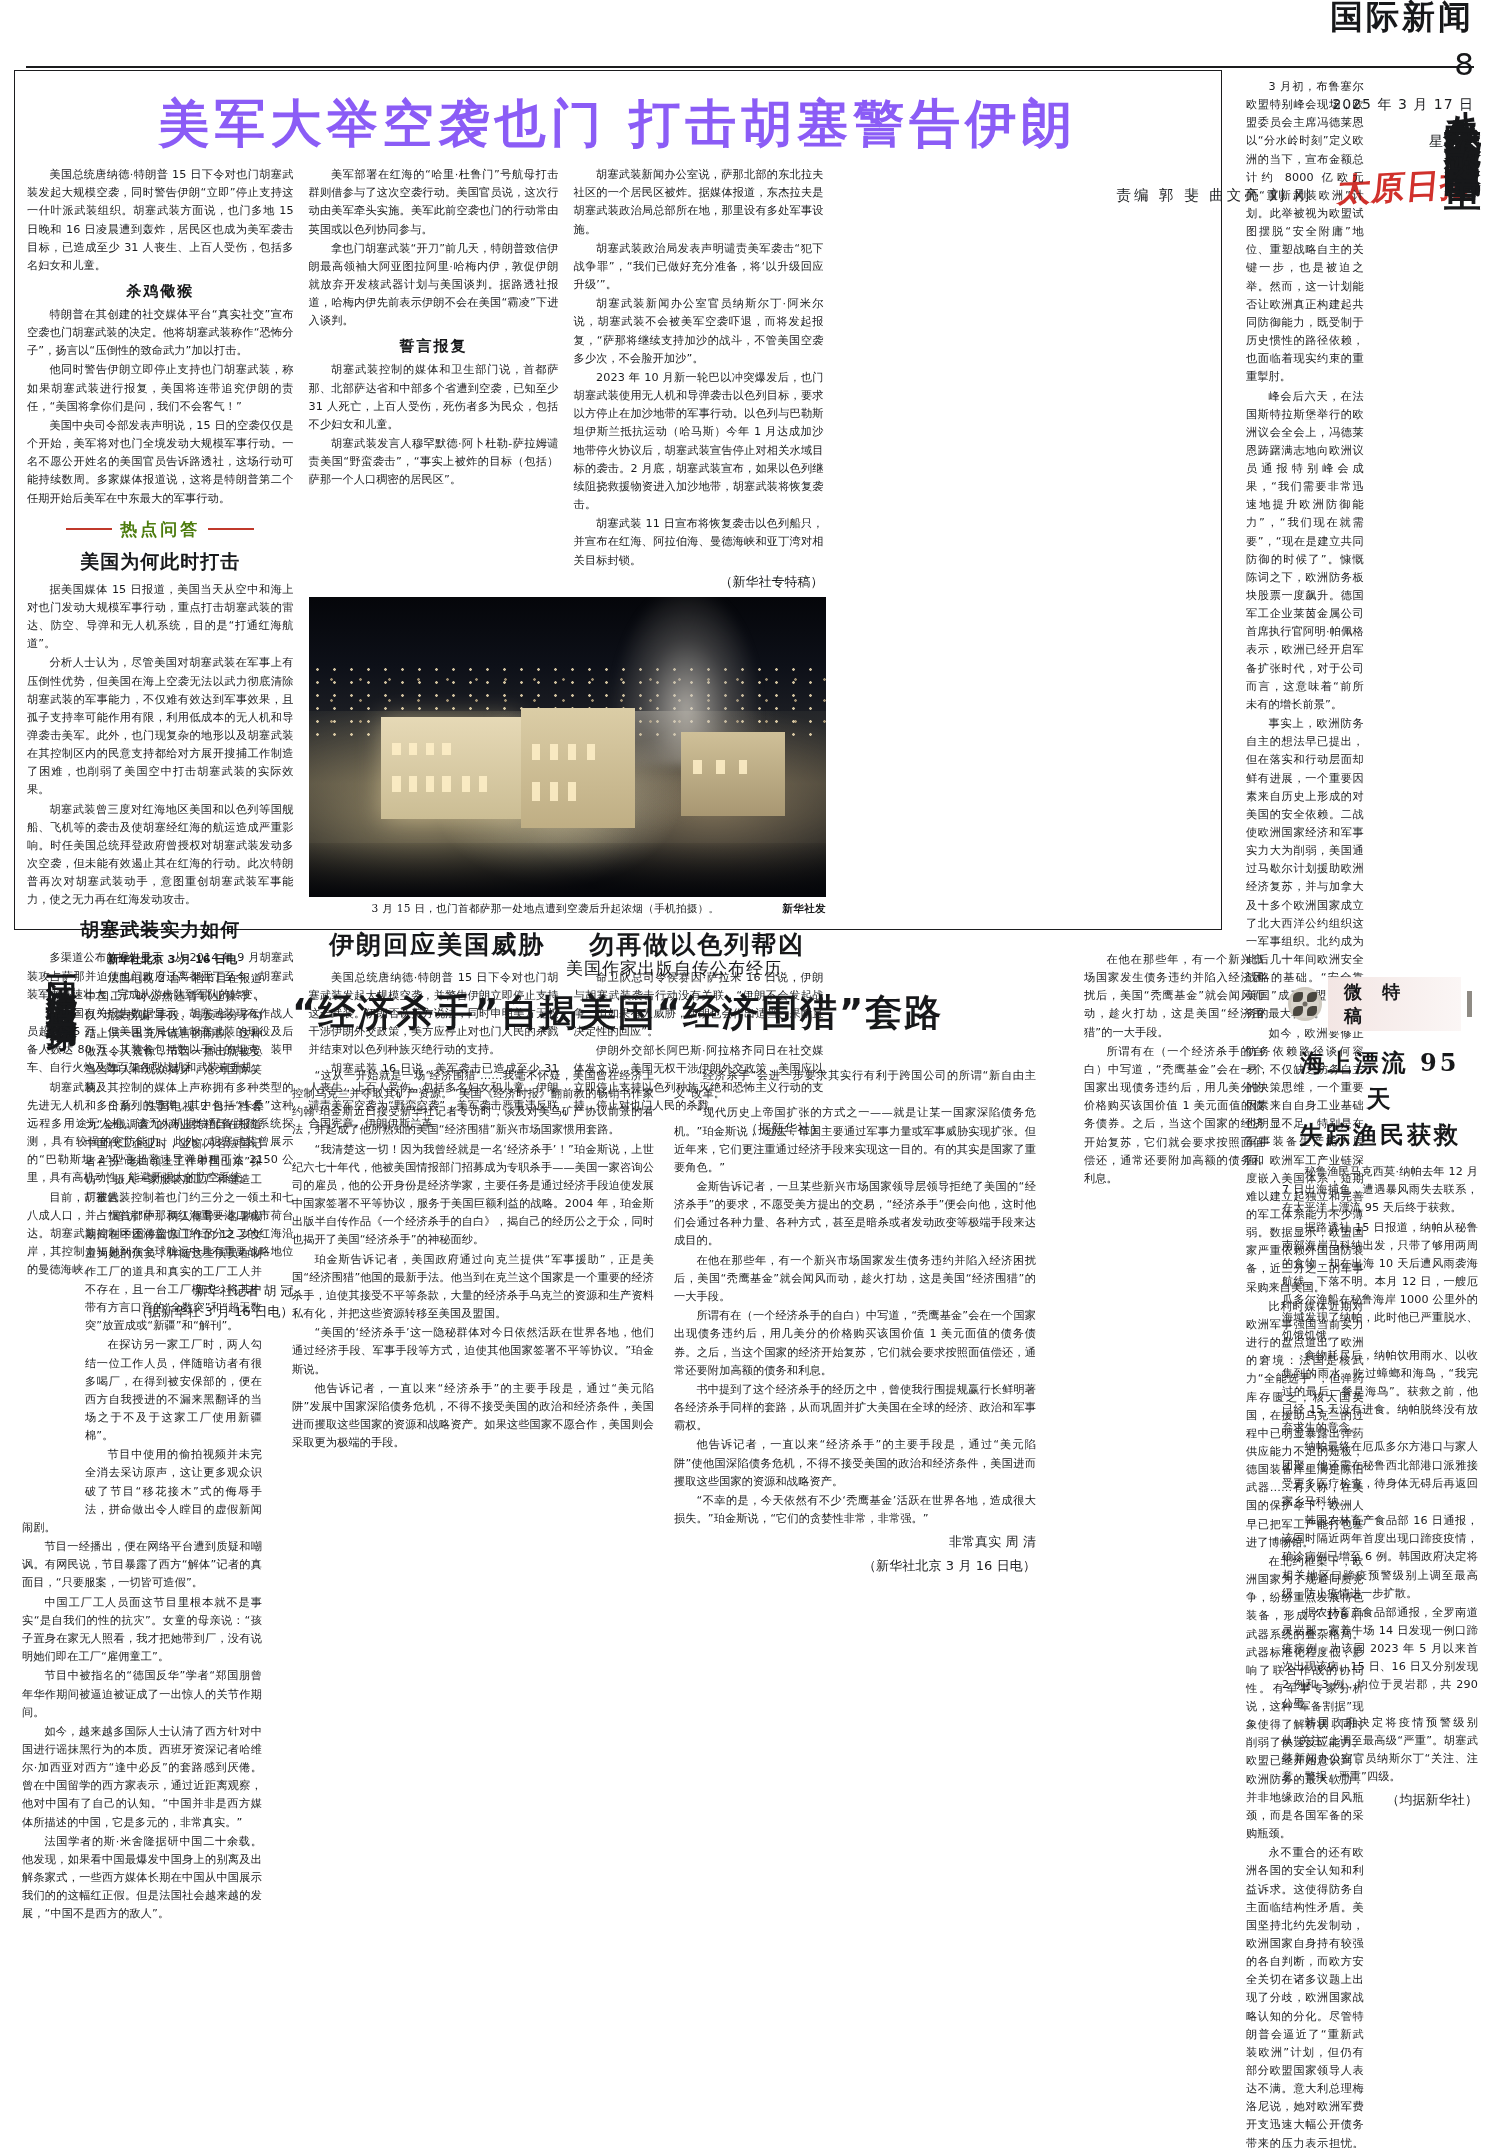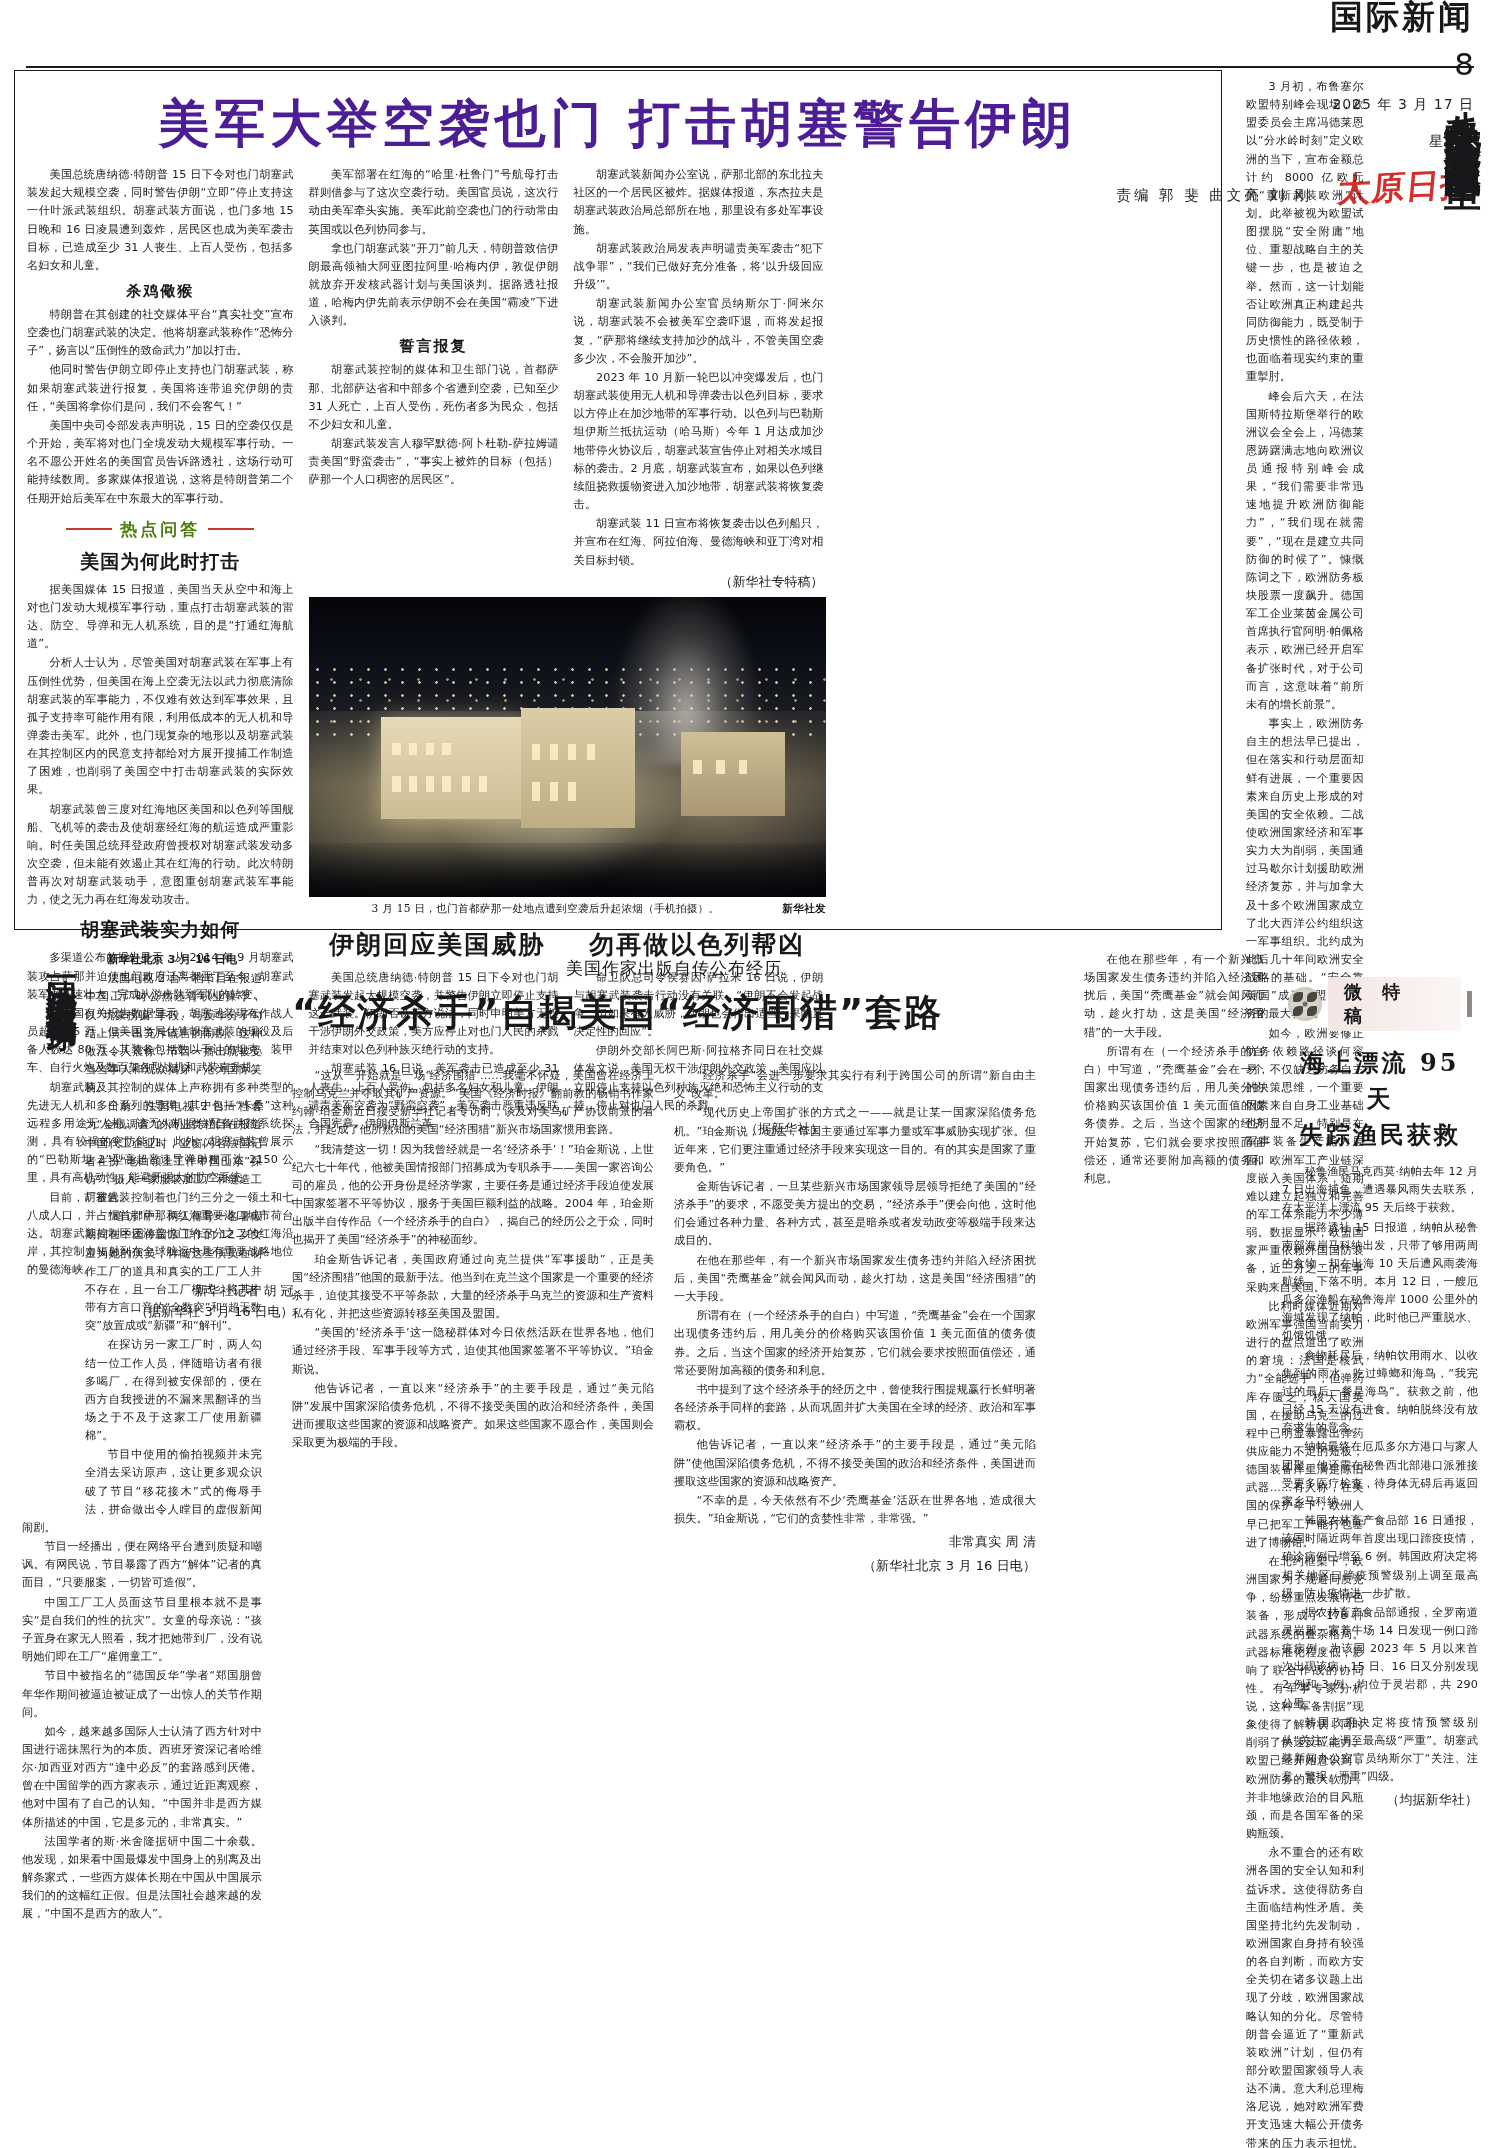--- a/index.html
+++ b/index.html
@@ -42,21 +42,21 @@
     letter-spacing:0.1px; color:#1a1b1d;
   }
   .body-text p { margin:0 0 0.1em 0; text-indent:2em; }
   .sub-h { text-align:center; font-weight:bold; font-size:15px; letter-spacing:2px; margin:7px 0 5px; }
   .src { text-align:right; font-size:13px; margin-top:3px; }
 
   
   #top-article { position:absolute; left:14px; top:70px; width:1208px; height:860px; padding:10px 12px 8px; }
   .headline-1 {
     text-align:center; font-size:51px; font-weight:bold; letter-spacing:5px;
-    line-height:1.12; margin:14px 0 14px; color:#4c1d95;
+    line-height:1.12; margin:14px 0 14px; color:#8b5cf6;
     font-family:"DejaVu Sans","Liberation Sans",sans-serif;
   }
   .top-cols { display:flex; gap:15px; }
   .tc { width:268px; }
   .tc-wide { width:520px; }
 
   .hotqa-wrap { margin:10px 0 2px; display:flex; align-items:center; justify-content:center; gap:8px;}
   .hotqa-line { height:2px; background:#c0392b; width:46px; }
   .hotqa-title { color:#4d7c0f; font-size:17px; font-weight:bold; letter-spacing:3px; }
   .qa-h { text-align:center; font-size:19px; font-weight:bold; letter-spacing:1px; margin:8px 0 6px;

